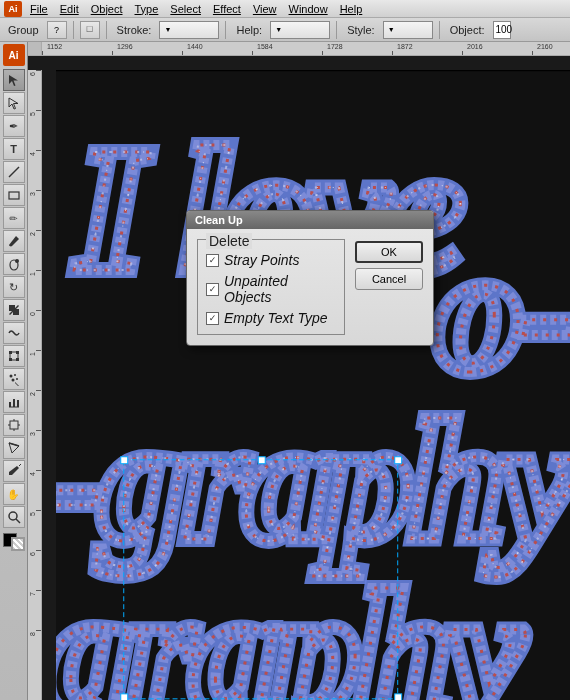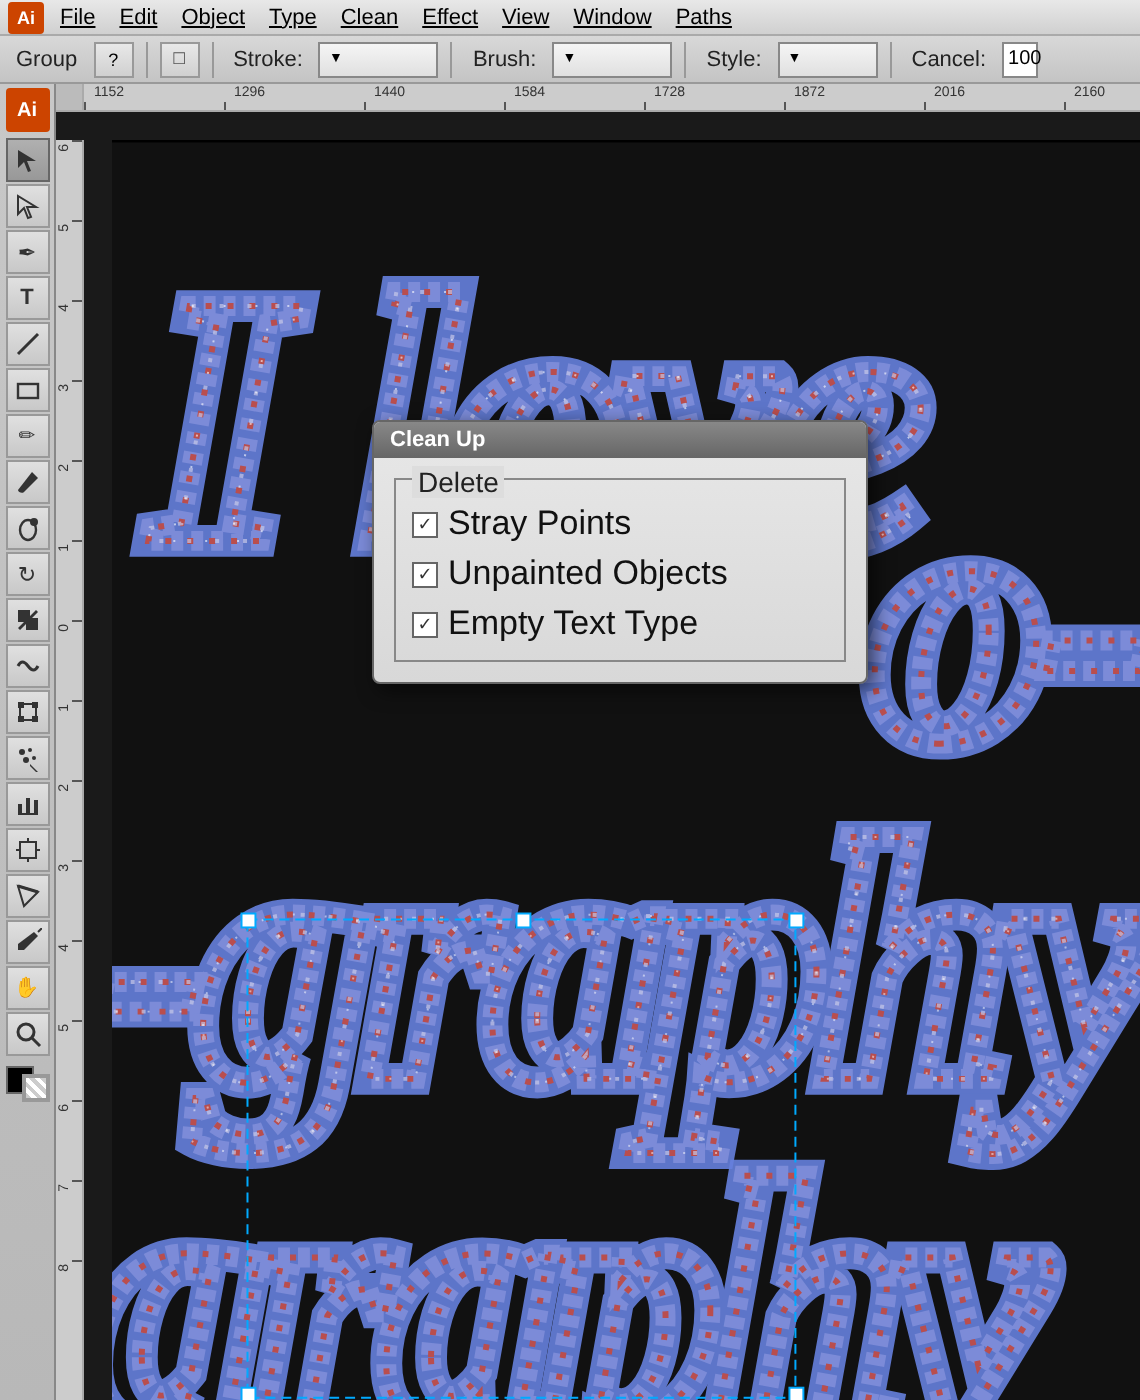--- a/index.html
+++ b/index.html
@@ -232,22 +232,23 @@
       background: #fff;
       border: 1px solid #666;
       display: flex;
       align-items: center;
       justify-content: center;
       font-size: 9px;
       color: #333;
       flex-shrink: 0;
     }
     .cb-label {
-      font-size: 17px;
+      font-size: 14px;
       color: #111;
+      font-style: italic;
     }
     #dialog-buttons {
       display: flex;
       flex-direction: column;
       gap: 5px;
       padding-top: 2px;
     }
     .dialog-btn {
       width: 68px;
       height: 22px;
@@ -313,43 +314,43 @@
   </style>
 </head>
 <body>
 
 <div id="menu-bar">
   <div id="ai-logo">Ai</div>
   <div class="menu-item">File</div>
   <div class="menu-item">Edit</div>
   <div class="menu-item">Object</div>
   <div class="menu-item">Type</div>
-  <div class="menu-item">Clean</div>
+  <div class="menu-item">Select</div>
   <div class="menu-item">Effect</div>
   <div class="menu-item">View</div>
   <div class="menu-item">Window</div>
-  <div class="menu-item">Paths</div>
+  <div class="menu-item">Help</div>
 </div>
 
 <div id="top-toolbar">
   <span class="toolbar-label">Group</span>
   <div class="toolbar-icon-btn">?</div>
   <div class="separator"></div>
   <div class="toolbar-icon-btn" style="font-size:8px; color:#555;">☐</div>
   <div class="separator"></div>
   <span class="toolbar-label">Stroke:</span>
   <div class="toolbar-dropdown" style="width:60px;"></div>
   <div class="separator"></div>
-  <span class="toolbar-label">Brush:</span>
+  <span class="toolbar-label">Help:</span>
   <div class="toolbar-dropdown" style="width:60px;"></div>
   <div class="separator"></div>
   <span class="toolbar-label">Style:</span>
   <div class="toolbar-dropdown" style="width:50px;"></div>
   <div class="separator"></div>
-  <span class="toolbar-label">Cancel:</span>
+  <span class="toolbar-label">Object:</span>
   <div class="toolbar-field" style="width:18px;">100</div>
 </div>
 
 <div id="main-area">
 
   <div id="left-toolbox">
     <div id="ai-toolbox-logo">Ai</div>
     <div class="tool-btn active">
       <svg viewBox="0 0 14 14">
           <path d="M2 2 L2 11 L5 8 L7 13 L8.5 12.5 L6.5 7.5 L11 7.5 Z" fill="#333"></path>
@@ -576,20 +577,24 @@
                 </div>
                 <div class="checkbox-row">
                   <div class="cb-box">✓</div>
                   <span class="cb-label">Unpainted Objects</span>
                 </div>
                 <div class="checkbox-row">
                   <div class="cb-box">✓</div>
                   <span class="cb-label">Empty Text Type</span>
                 </div>
               </div>
+              <div id="dialog-buttons">
+                <div class="dialog-btn default">OK</div>
+                <div class="dialog-btn">Cancel</div>
+              </div>
             </div>
           </div>
         </div>
 
       </div>
     </div>
 
   </div>
 </div>
 

